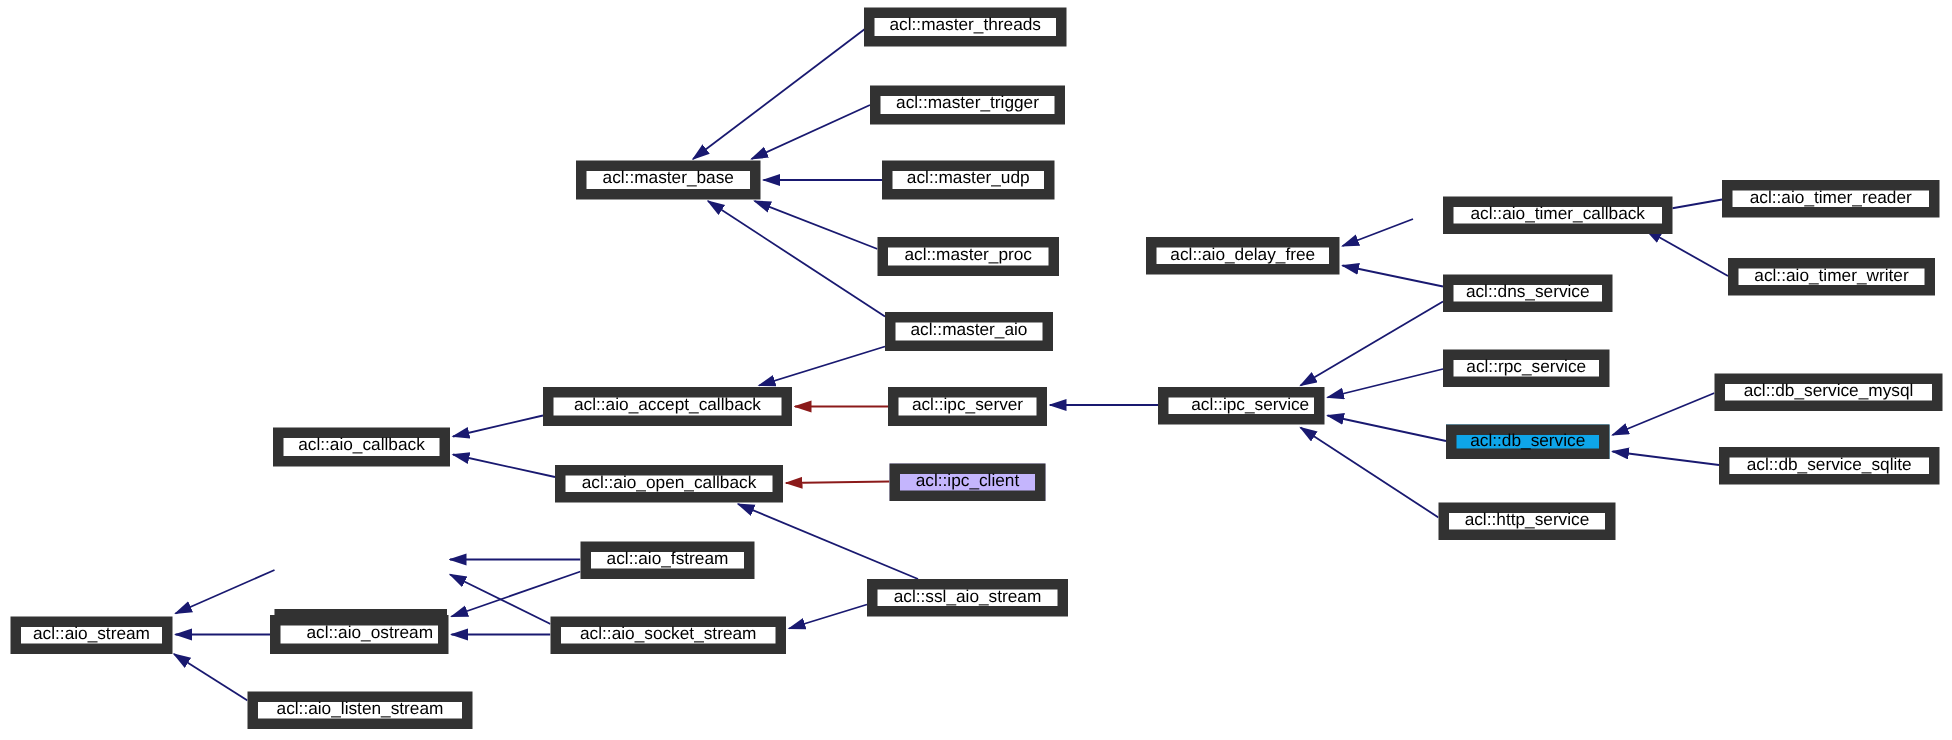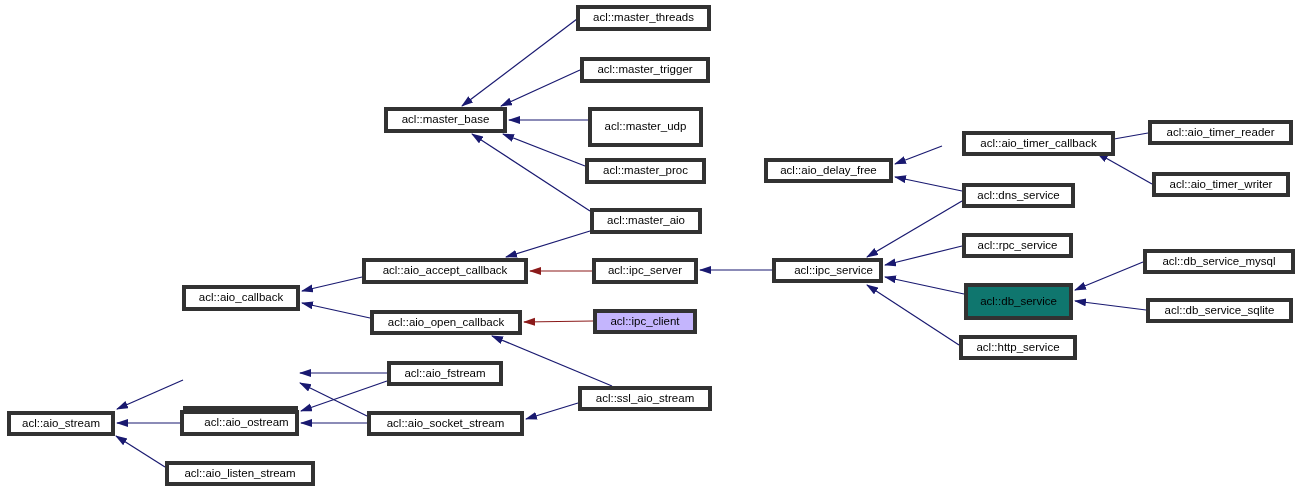--- a/index.html
+++ b/index.html
@@ -19,21 +19,21 @@
     position: absolute;
     left: 0;
     top: 0;
     width: 1301px;
     height: 493px;
   }
   .node {
     position: absolute;
     box-sizing: border-box;
     background: #ffffff;
-    border: 4px solid #84cc16;
+    border: 7px solid #84cc16;
     color: #000000;
     font-size: 11.5px;
     line-height: 1;
     display: flex;
     align-items: center;
     justify-content: center;
     white-space: nowrap;
     cursor: pointer;
   }
 </style>
@@ -79,37 +79,37 @@
         <line x1="165" y1="467" x2="116" y2="436" stroke="#191970" stroke-width="1.2" marker-end="url(#arrow-public)"></line>
         <line x1="387" y1="373" x2="300" y2="373" stroke="#191970" stroke-width="1.2" marker-end="url(#arrow-public)"></line>
         <line x1="387" y1="381" x2="301" y2="411" stroke="#191970" stroke-width="1.2" marker-end="url(#arrow-public)"></line>
         <line x1="367" y1="416" x2="300" y2="383" stroke="#191970" stroke-width="1.2" marker-end="url(#arrow-public)"></line>
         <line x1="367" y1="423" x2="301" y2="423" stroke="#191970" stroke-width="1.2" marker-end="url(#arrow-public)"></line>
       </g>
   </svg>
   <div id="node-layer">
       <div class="node" style="left: 576px; top: 5px; width: 135px; height: 26px; background: rgb(255, 255, 255); border-color: rgb(50, 50, 50); color: rgb(0, 0, 0);">acl::master_threads</div>
       <div class="node" style="left: 580px; top: 57px; width: 130px; height: 26px; background: rgb(255, 255, 255); border-color: rgb(50, 50, 50); color: rgb(0, 0, 0);">acl::master_trigger</div>
-      <div class="node" style="left: 588px; top: 107px; width: 115px; height: 40px; background: rgb(255, 255, 255); border-color: rgb(50, 50, 50); color: rgb(0, 0, 0);">acl::master_udp</div>
+      <div class="node" style="left: 588px; top: 107px; width: 115px; height: 26px; background: rgb(255, 255, 255); border-color: rgb(50, 50, 50); color: rgb(0, 0, 0);">acl::master_udp</div>
       <div class="node" style="left: 585px; top: 158px; width: 121px; height: 26px; background: rgb(255, 255, 255); border-color: rgb(50, 50, 50); color: rgb(0, 0, 0);">acl::master_proc</div>
       <div class="node" style="left: 384px; top: 107px; width: 123px; height: 26px; background: rgb(255, 255, 255); border-color: rgb(50, 50, 50); color: rgb(0, 0, 0);">acl::master_base</div>
       <div class="node" style="left: 590px; top: 208px; width: 112px; height: 26px; background: rgb(255, 255, 255); border-color: rgb(50, 50, 50); color: rgb(0, 0, 0);">acl::master_aio</div>
       <div class="node" style="left: 362px; top: 258px; width: 166px; height: 26px; background: rgb(255, 255, 255); border-color: rgb(50, 50, 50); color: rgb(0, 0, 0);">acl::aio_accept_callback</div>
       <div class="node" style="left: 182px; top: 285px; width: 118px; height: 26px; background: rgb(255, 255, 255); border-color: rgb(50, 50, 50); color: rgb(0, 0, 0);">acl::aio_callback</div>
       <div class="node" style="left: 370px; top: 310px; width: 152px; height: 25px; background: rgb(255, 255, 255); border-color: rgb(50, 50, 50); color: rgb(0, 0, 0);">acl::aio_open_callback</div>
       <div class="node" style="left: 592px; top: 258px; width: 106px; height: 26px; background: rgb(255, 255, 255); border-color: rgb(50, 50, 50); color: rgb(0, 0, 0);">acl::ipc_server</div>
       <div class="node" style="left: 593px; top: 309px; width: 104px; height: 25px; background: #c4b5fd; border-color: rgb(50, 50, 50); color: rgb(0, 0, 0);">acl::ipc_client</div>
       <div class="node" style="left: 772px; top: 258px; width: 111px; height: 25px; background: rgb(255, 255, 255); border-color: rgb(50, 50, 50); color: rgb(0, 0, 0); padding-left: 12px;">acl::ipc_service</div>
       <div class="node" style="left: 764px; top: 158px; width: 129px; height: 25px; background: rgb(255, 255, 255); border-color: rgb(50, 50, 50); color: rgb(0, 0, 0);">acl::aio_delay_free</div>
       <div class="node" style="left: 942px; top: 131px; width: 153px; height: 25px; background: rgb(255, 255, 255); border-color: rgb(50, 50, 50); color: rgb(0, 0, 0); margin-left: 20px;">acl::aio_timer_callback</div>
       <div class="node" style="left: 1148px; top: 120px; width: 145px; height: 25px; background: rgb(255, 255, 255); border-color: rgb(50, 50, 50); color: rgb(0, 0, 0);">acl::aio_timer_reader</div>
       <div class="node" style="left: 1152px; top: 172px; width: 138px; height: 25px; background: rgb(255, 255, 255); border-color: rgb(50, 50, 50); color: rgb(0, 0, 0);">acl::aio_timer_writer</div>
       <div class="node" style="left: 962px; top: 183px; width: 113px; height: 25px; background: rgb(255, 255, 255); border-color: rgb(50, 50, 50); color: rgb(0, 0, 0);">acl::dns_service</div>
       <div class="node" style="left: 962px; top: 233px; width: 111px; height: 25px; background: rgb(255, 255, 255); border-color: rgb(50, 50, 50); color: rgb(0, 0, 0);">acl::rpc_service</div>
-      <div class="node" style="left: 964px; top: 283px; width: 109px; height: 37px; background: #0f766e; border-color: rgb(50, 50, 50); color: rgb(0, 0, 0);">acl::db_service</div>
+      <div class="node" style="left: 964px; top: 283px; width: 109px; height: 23px; background: #0ea5e9; border-color: rgb(50, 50, 50); color: rgb(0, 0, 0);">acl::db_service</div>
       <div class="node" style="left: 1143px; top: 249px; width: 152px; height: 25px; background: rgb(255, 255, 255); border-color: rgb(50, 50, 50); color: rgb(0, 0, 0);">acl::db_service_mysql</div>
       <div class="node" style="left: 1146px; top: 298px; width: 147px; height: 25px; background: rgb(255, 255, 255); border-color: rgb(50, 50, 50); color: rgb(0, 0, 0);">acl::db_service_sqlite</div>
       <div class="node" style="left: 959px; top: 335px; width: 118px; height: 25px; background: rgb(255, 255, 255); border-color: rgb(50, 50, 50); color: rgb(0, 0, 0);">acl::http_service</div>
       <div class="node" style="left: 183px; top: 361px; width: 115px; height: 25px; background: #e5e5e5; border-color: rgb(50, 50, 50); color: rgb(0, 0, 0); margin-top: 45px;">acl::aio_istream</div>
       <div class="node" style="left: 387px; top: 361px; width: 116px; height: 25px; background: rgb(255, 255, 255); border-color: rgb(50, 50, 50); color: rgb(0, 0, 0);">acl::aio_fstream</div>
       <div class="node" style="left: 578px; top: 386px; width: 134px; height: 25px; background: rgb(255, 255, 255); border-color: rgb(50, 50, 50); color: rgb(0, 0, 0);">acl::ssl_aio_stream</div>
       <div class="node" style="left: 7px; top: 411px; width: 108px; height: 25px; background: rgb(255, 255, 255); border-color: rgb(50, 50, 50); color: rgb(0, 0, 0);">acl::aio_stream</div>
       <div class="node" style="left: 180px; top: 410px; width: 119px; height: 26px; background: rgb(255, 255, 255); border-color: rgb(50, 50, 50); color: rgb(0, 0, 0); padding-left: 14px;">acl::aio_ostream</div>
       <div class="node" style="left: 367px; top: 411px; width: 157px; height: 25px; background: rgb(255, 255, 255); border-color: rgb(50, 50, 50); color: rgb(0, 0, 0);">acl::aio_socket_stream</div>
       <div class="node" style="left: 165px; top: 461px; width: 150px; height: 25px; background: rgb(255, 255, 255); border-color: rgb(50, 50, 50); color: rgb(0, 0, 0);">acl::aio_listen_stream</div>

